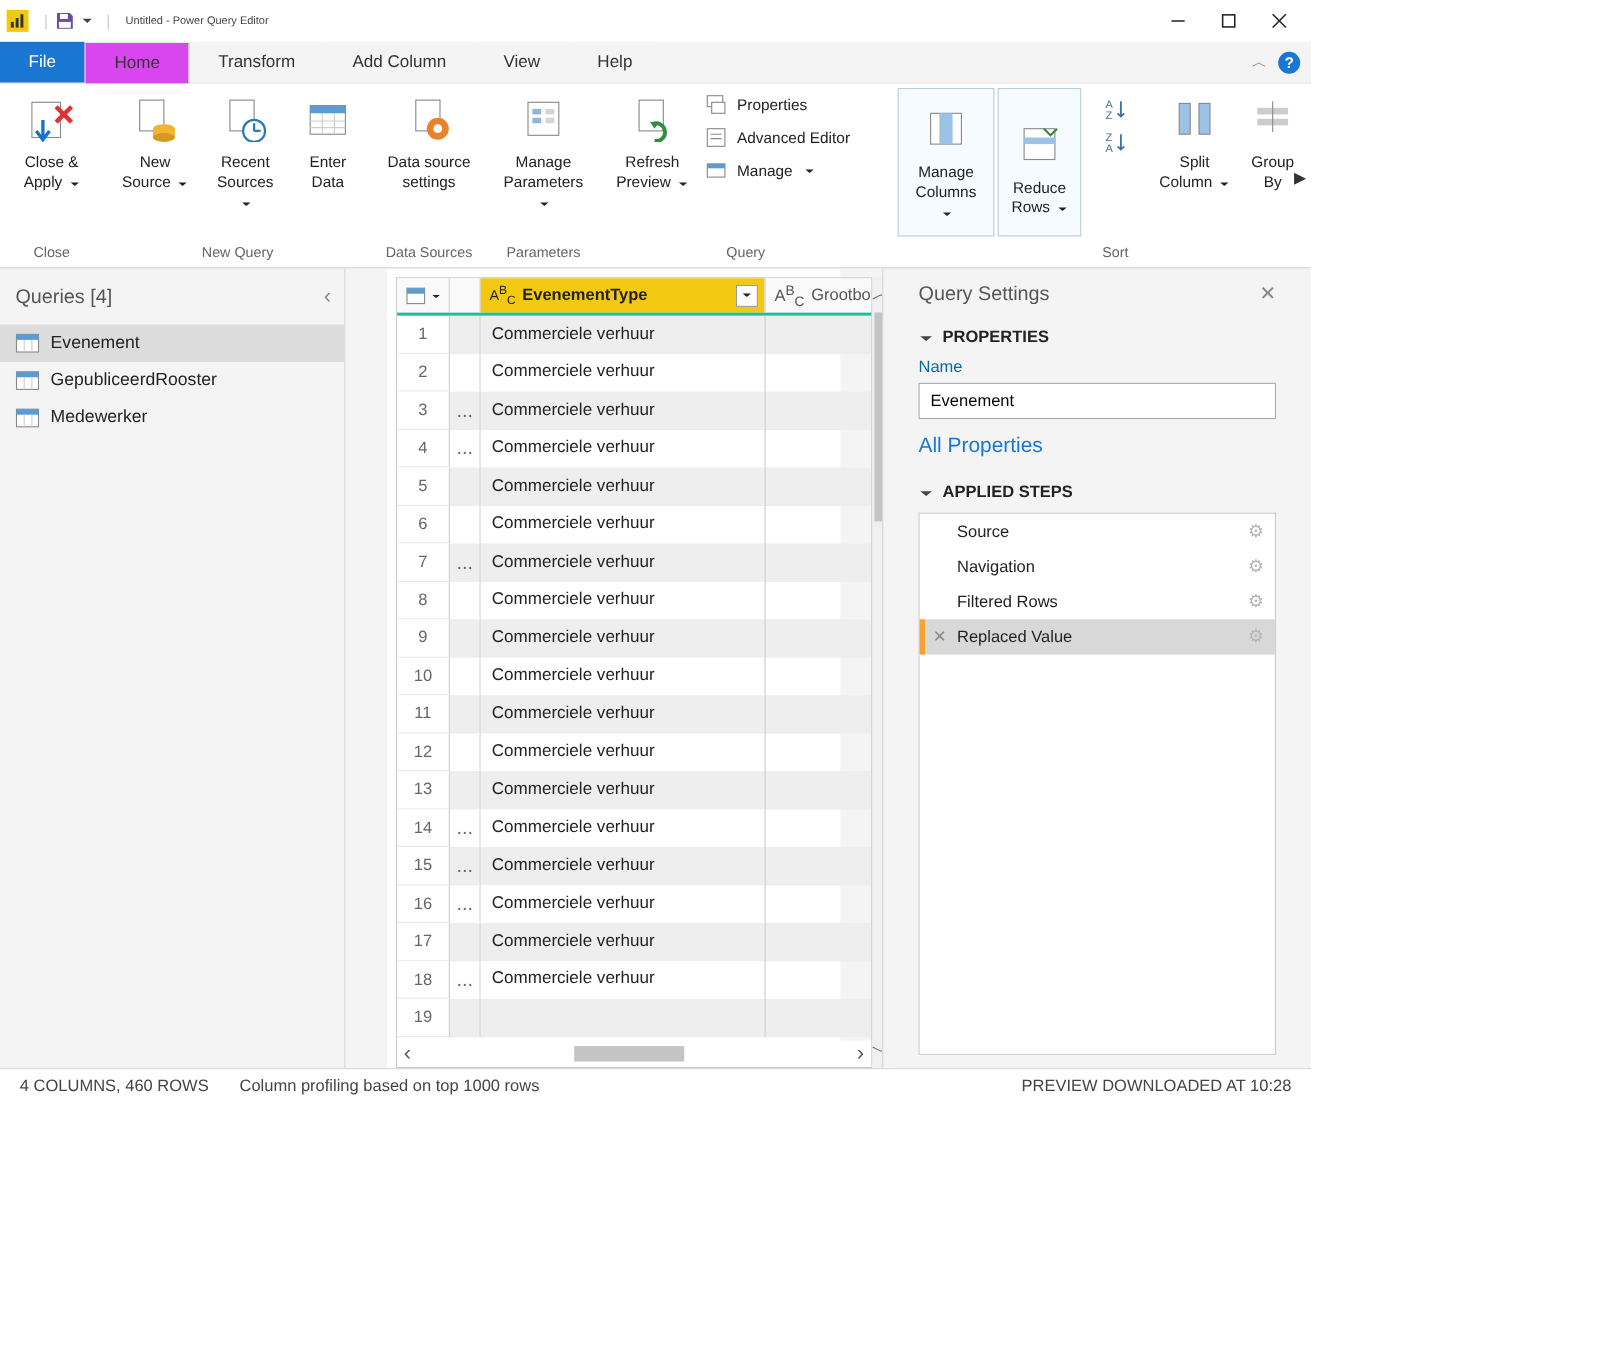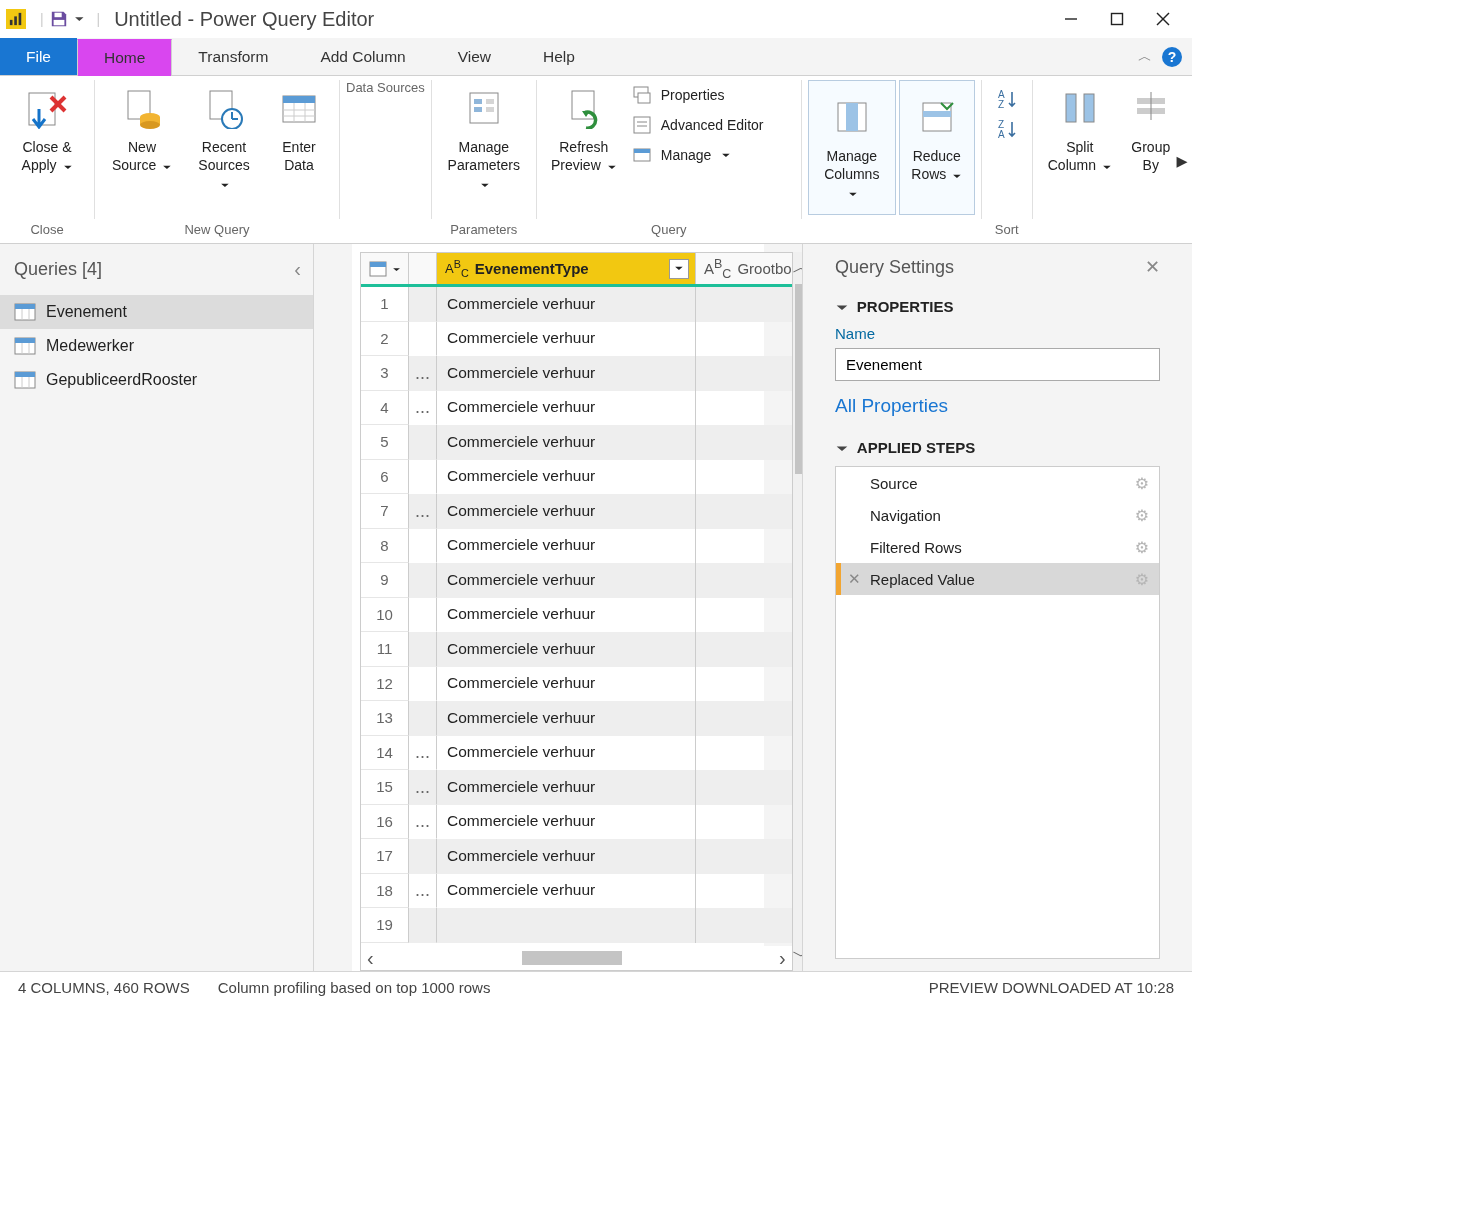--- a/index.html
+++ b/index.html
@@ -5,21 +5,21 @@
   * { box-sizing: border-box; font-family: "Segoe UI", Arial, sans-serif; }
   body { margin:0; background:#fff; font-size:14px; color:#222; overflow:hidden; width:1192px; height:1005px; }
   
   
   .title-bar { height:38px; display:flex; align-items:center; padding:0 6px; }
   .title-bar .app-icon { width:20px; height:20px; background:#F2C811; display:flex; align-items:center; justify-content:center; margin-right:8px; }
   .title-bar .app-icon svg { width:14px; height:14px; display:block;}
   .title-bar .sep { color:#ccc; margin:0 6px; }
   .title-bar .save-icon svg{ width:18px; height:18px; display:block;}
   .title-bar .dd-caret { font-size:11px; margin:0 6px; color:#444; display:inline-block; transform:scaleY(0.6) scaleX(1.3); }
-  .title-bar .win-title { margin-left:8px; font-size:20px; color:#444;}
+  .title-bar .win-title { margin-left:8px; font-size:10px; color:#444;}
   .title-bar .win-controls { margin-left:auto; display:flex; }
   .title-bar .win-controls .wc { width:46px; height:32px; display:flex; align-items:center; justify-content:center; }
   .title-bar .win-controls svg{width:14px;height:14px;}
 
   
   .ribbon-tabs { height:38px; display:flex; align-items:stretch; border-bottom:1px solid #d0d0d0; }
   .ribbon-tabs .tab { padding:0 26px; display:flex; align-items:center; font-size:15.5px; color:#333; border-top:1px solid transparent;}
   .ribbon-tabs .tab.file { background:#1976D2; color:#fff; padding:0 26px;}
   .ribbon-tabs .tab.active { background:#d946ef; border-left:1px solid #d0d0d0; border-right:1px solid #d0d0d0; position:relative; top:1px;}
   .ribbon-tabs .tab:not(.file):not(.active) { background:#f4f4f4; }
@@ -226,20 +226,33 @@
           </div>
         <div class="lbl" style="white-space:pre-line;">Enter
 Data</div>
       </div>
     </div>
     <div class="grp-label">New Query</div>
   </div>
   <div class="divider"></div>
 
   <div class="ribbon-group">
+    <div class="btns">
+      <div class="lg-btn wider">
+        <div class="ic">
+            <svg width="40" height="42">
+              <rect x="8" y="4" width="22" height="28" fill="#fff" stroke="#888"></rect>
+              <circle cx="28" cy="30" r="10" fill="#e8822b"></circle>
+              <circle cx="28" cy="30" r="4" fill="#fff"></circle>
+            </svg>
+          </div>
+        <div class="lbl" style="white-space:pre-line;">Data source
+settings</div>
+      </div>
+    </div>
     <div class="grp-label">Data Sources</div>
   </div>
   <div class="divider"></div>
 
   <div class="ribbon-group">
     <div class="btns">
       <div class="lg-btn wider">
         <div class="ic">
             <svg width="40" height="42">
               <rect x="6" y="6" width="28" height="30" fill="#fff" stroke="#888"></rect>
@@ -311,21 +324,21 @@
       <div class="lg-btn grouped">
         <div class="ic">
             <svg width="36" height="36">
               <rect x="4" y="4" width="28" height="28" fill="#fff" stroke="#888"></rect>
               <rect x="12" y="4" width="12" height="28" fill="#9cc3e6"></rect>
             </svg>
           </div>
         <div class="lbl"><span style="white-space:pre-line;">Manage
 Columns</span> <span class="caret">▼</span></div>
       </div>
-      <div class="lg-btn grouped" style="width:76px;">
+      <div class="lg-btn grouped" style="width:76px;justify-content:center;">
         <div class="ic">
             <svg width="36" height="36">
               <rect x="4" y="4" width="28" height="28" fill="#fff" stroke="#888"></rect>
               <rect x="4" y="12" width="28" height="6" fill="#9cc3e6"></rect>
               <polyline points="22,4 28,10 34,4" fill="none" stroke="#2f8f3d" stroke-width="2"></polyline>
             </svg>
           </div>
         <div class="lbl"><span style="white-space:pre-line;">Reduce
 Rows</span> <span class="caret">▼</span></div>
       </div>
@@ -408,32 +421,32 @@
         </div>
         <div class="query-item">
           <span class="qicon">
             <svg width="22" height="18">
               <rect x="1" y="1" width="20" height="16" fill="#fff" stroke="#888"></rect>
               <rect x="1" y="1" width="20" height="5" fill="#5b9bd5"></rect>
               <line x1="8" y1="6" x2="8" y2="17" stroke="#ccc"></line>
               <line x1="15" y1="6" x2="15" y2="17" stroke="#ccc"></line>
             </svg>
           </span>
-          <span>Medewerker</span>
+          <span>GepubliceerdRooster</span>
         </div>
         <div class="query-item">
           <span class="qicon">
             <svg width="22" height="18">
               <rect x="1" y="1" width="20" height="16" fill="#fff" stroke="#888"></rect>
               <rect x="1" y="1" width="20" height="5" fill="#5b9bd5"></rect>
               <line x1="8" y1="6" x2="8" y2="17" stroke="#ccc"></line>
               <line x1="15" y1="6" x2="15" y2="17" stroke="#ccc"></line>
             </svg>
           </span>
-          <span>GepubliceerdRooster</span>
+          <span>Medewerker</span>
         </div>
       </div>
   </div>
 
   <div class="grid-panel">
     <div class="grid-wrap">
       <div class="grid-table">
         <div class="grid-header-row">
           <div class="col-row-hdr">
             <svg width="18" height="16">

